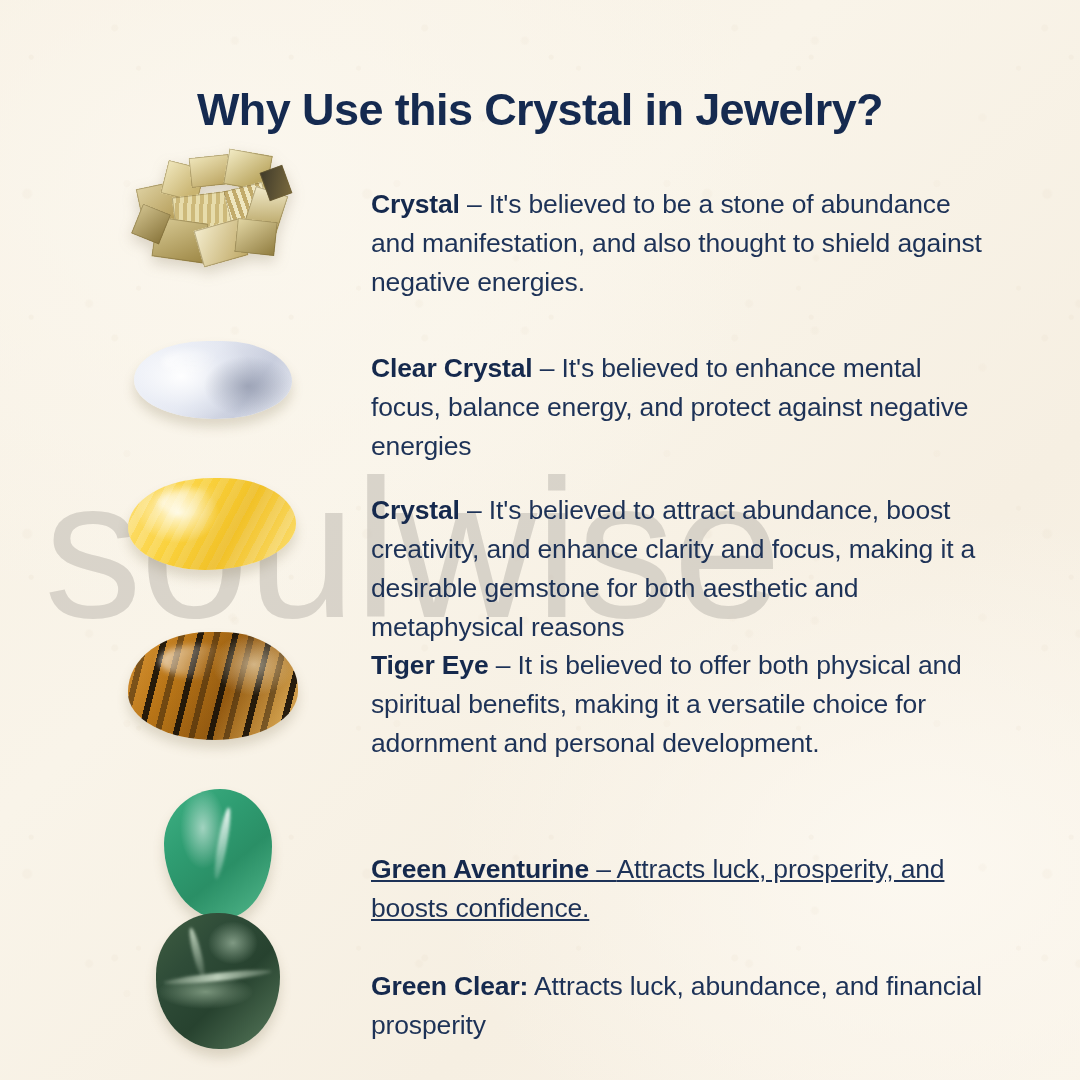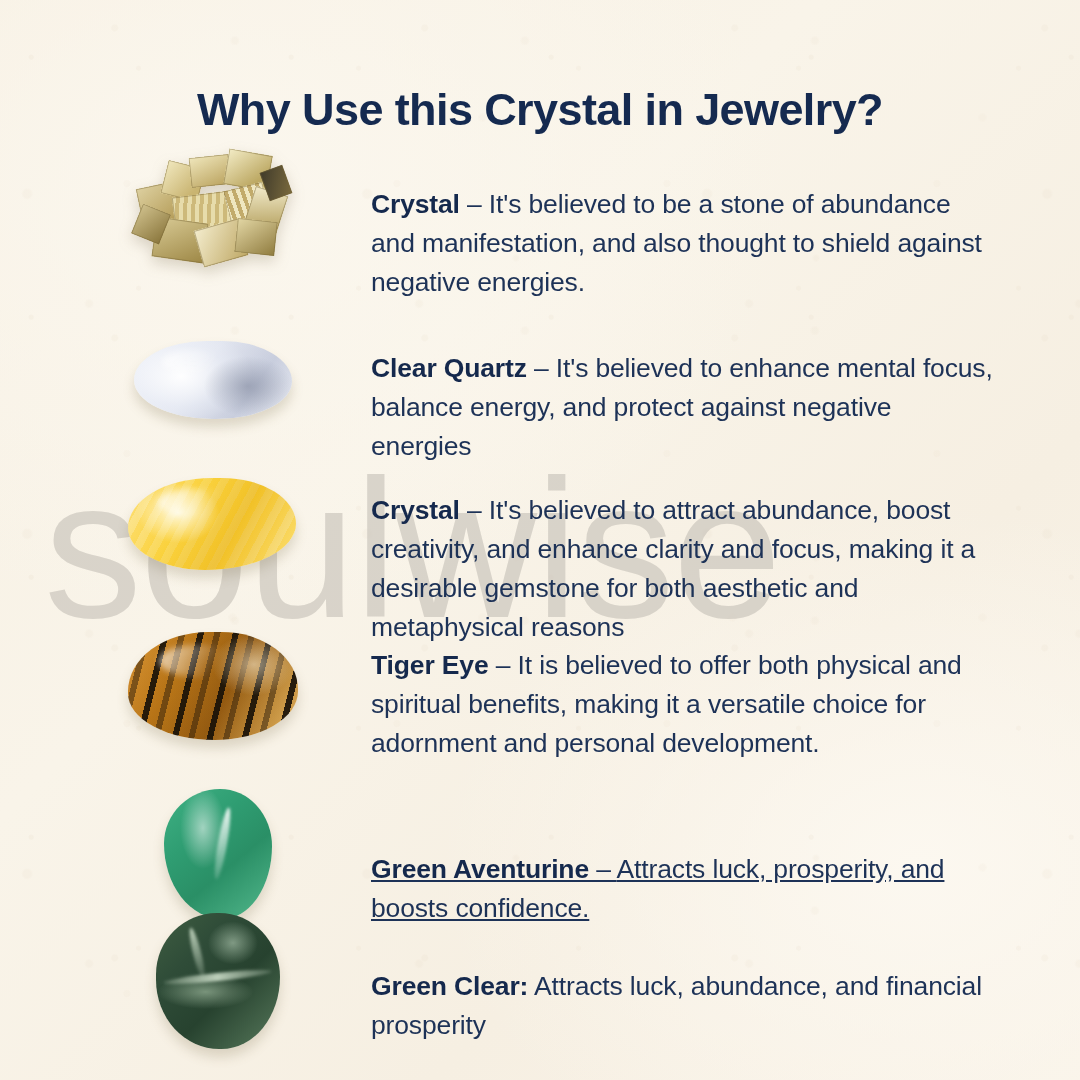--- a/index.html
+++ b/index.html
@@ -269,21 +269,21 @@
       </p>
     </div>
 
     <div class="row" style="top:163px;">
       <div class="stone-cell">
         <div class="stone tumble quartz">
           <span class="gloss"></span>
         </div>
       </div>
       <p class="copy" style="top:19px;">
-        <b>Clear Quartz</b><span> – </span><span>It's believed to enhance mental focus, balance energy, and protect against negative energies</span>
+        <b>Clear Crystal</b><span> – </span><span>It's believed to enhance mental focus, balance energy, and protect against negative energies</span>
       </p>
     </div>
 
     <div class="row" style="top:308px;">
       <div class="stone-cell">
         <div class="stone tumble citrine">
           <span class="gloss"></span>
         </div>
       </div>
       <p class="copy" style="top:16px;">

